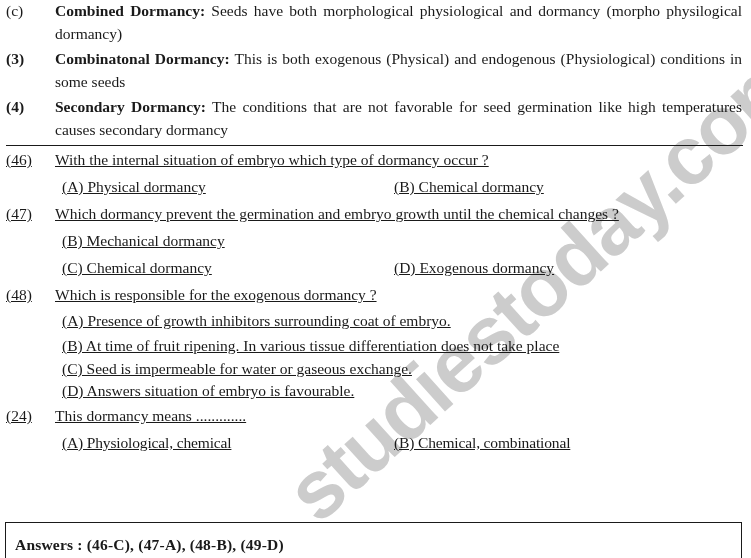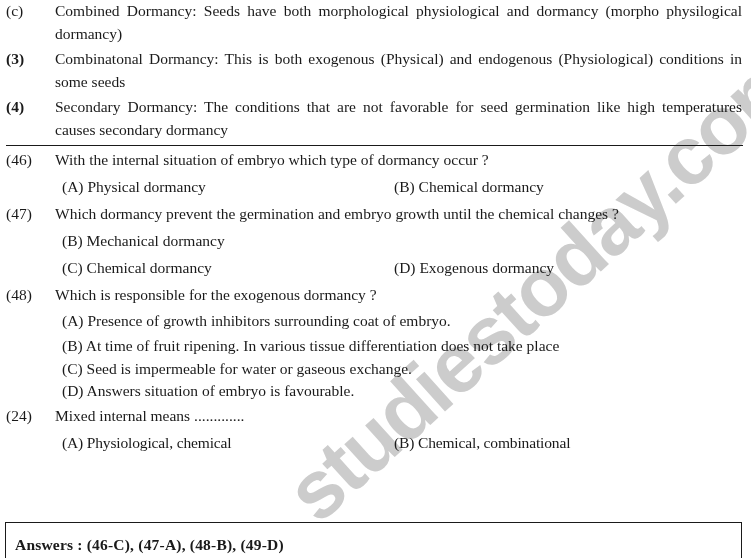--- a/index.html
+++ b/index.html
@@ -64,33 +64,34 @@
   }
   .intro-marker.bold { font-weight: 700; }
   .intro-body {
     flex: 1 1 auto;
     font-size: 15.5px;
     line-height: 22.5px;
     text-align: justify;
     text-justify: inter-word;
   }
   .intro-body .lead {
-    font-weight: 400;
+    font-weight: 700;
   }
 
   
   .rule {
     height: 0;
     border-top: 1.6px solid #1a1a1a;
     margin: 4px 8px 0 6px;
   }
 
   
   .q-block {
     padding: 0 9px 0 6px;
+    text-decoration: underline;
   }
   .q-head {
     display: flex;
     align-items: flex-start;
   }
   .q-num {
     width: 49px;
     flex: 0 0 49px;
     font-size: 15.5px;
     line-height: 27px;
@@ -215,21 +216,21 @@
       <div class="opt full">(C) Seed is impermeable for water or gaseous exchange.</div>
     </div>
     <div class="opt-row snug">
       <div class="opt full">(D) Answers situation of embryo is favourable.</div>
     </div>
   </div>
 
   <div class="q-block condensed">
     <div class="q-head">
       <div class="q-num">(24)</div>
-      <div class="q-text">Mixed  internal  means .............</div>
+      <div class="q-text">This  dormancy  means .............</div>
     </div>
     <div class="opt-row">
       <div class="opt col-a">(A) Physiological, chemical</div>
       <div class="opt col-b">(B) Chemical, combinational</div>
     </div>
   </div>
 
 </div>
 
 <div id="answers-box">

